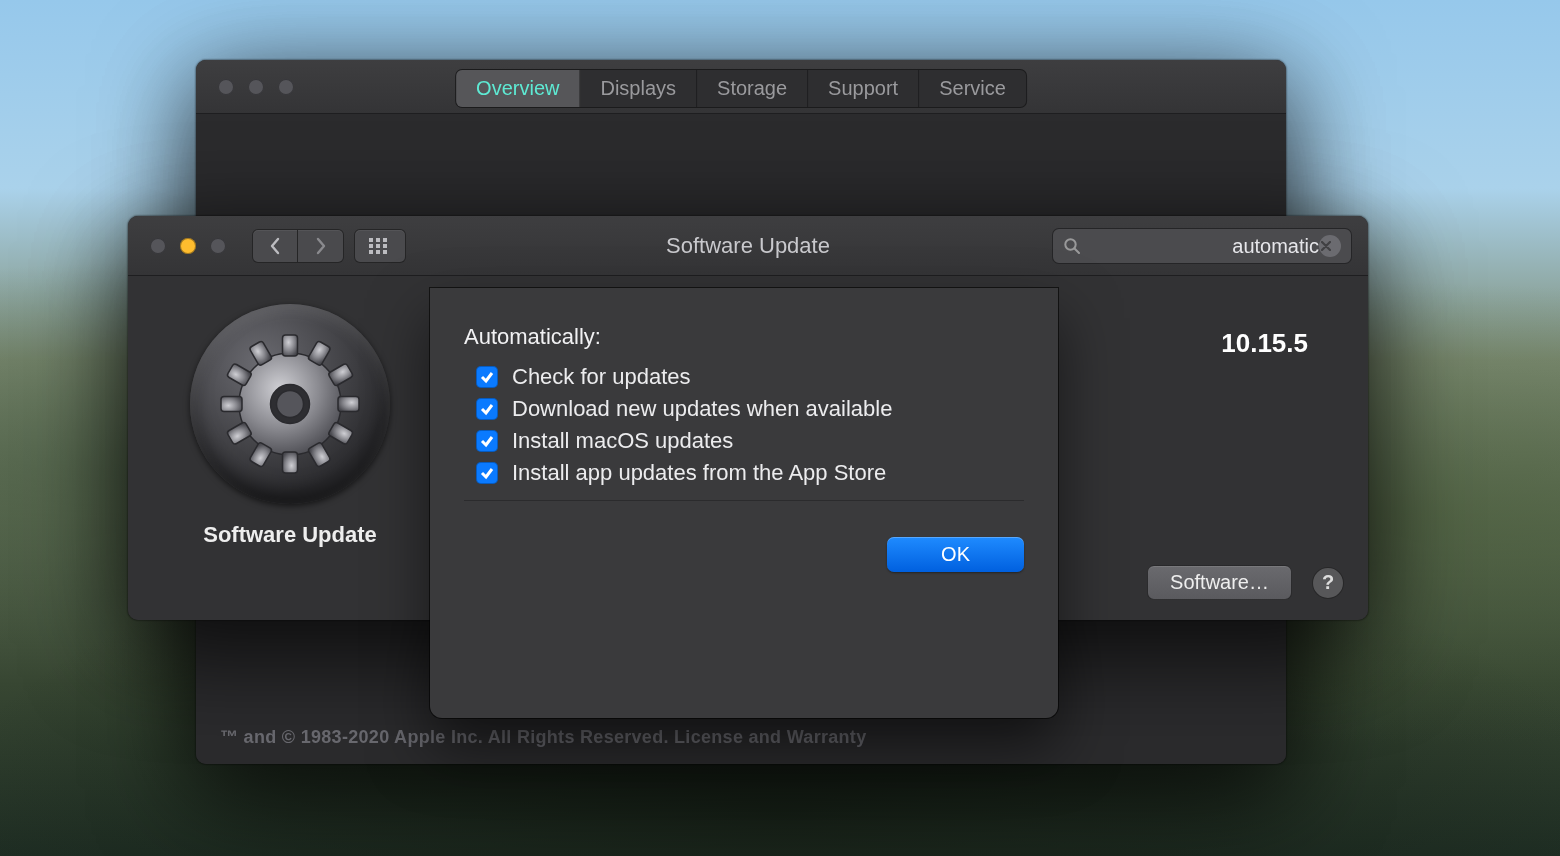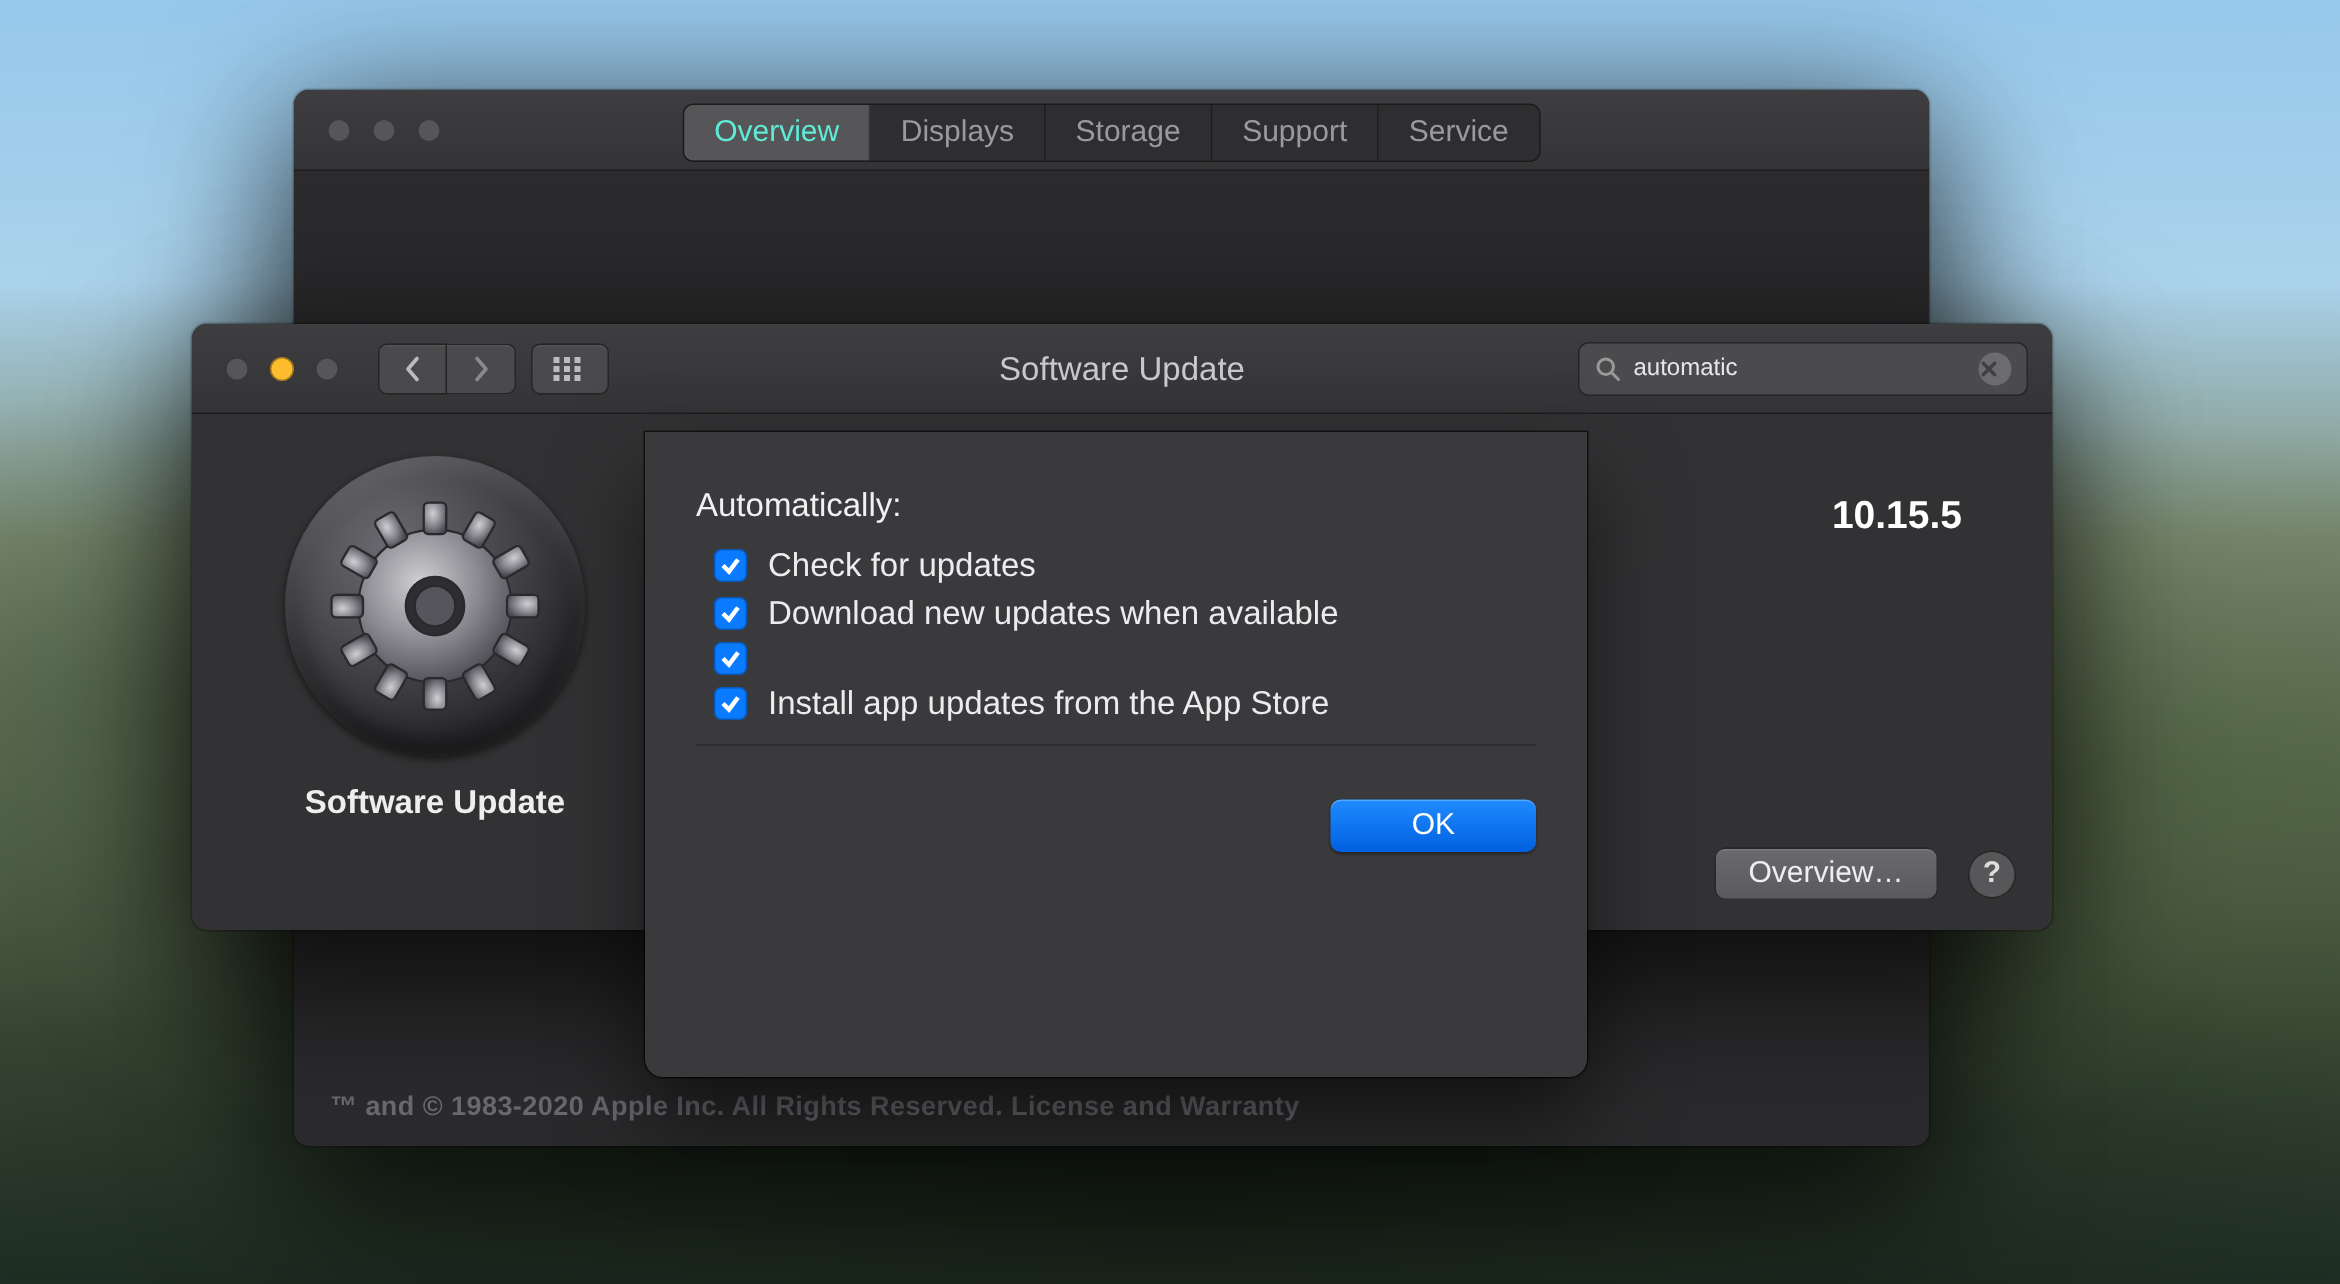--- a/index.html
+++ b/index.html
@@ -84,21 +84,21 @@
   #win-front .wintitle{
     position:absolute;left:50%;transform:translateX(-50%);
     color:#c9c9cd;font-size:22px;font-weight:400;
   }
   #win-front .search{
     position:absolute;right:16px;top:12px;width:300px;height:36px;
     background:#4b4b4e;border:1px solid rgba(0,0,0,.5);border-radius:7px;
     display:flex;align-items:center;padding:0 10px;color:#ddd;
   }
   #win-front .search svg{flex:0 0 auto;margin-right:8px;opacity:.7;}
-  #win-front .search .q{flex:1;color:#e6e6ea;font-size:16px;}
+  #win-front .search .q{flex:1;color:#e6e6ea;font-size:20px;text-align:right;}
   #win-front .search .clear{
     width:22px;height:22px;border-radius:50%;background:#6b6b70;
     display:flex;align-items:center;justify-content:center;color:#2e2e30;
     font-weight:700;font-size:14px;
   }
 
   #win-front .content{position:absolute;inset:60px 0 0 0;background:#323234;}
   
   .leftcol{position:absolute;left:30px;top:28px;width:264px;text-align:center;}
   .gearwrap{width:200px;height:200px;margin:0 auto 18px;border-radius:50%;
@@ -256,21 +256,21 @@
             </g>
           </g>
         </svg>
       </div>
       <div class="lbl">Software Update</div>
     </div>
 
     <div class="version-peek">10.15.5</div>
 
     <div class="bottomright">
-      <button class="pushbtn">Overview…</button>
+      <button class="pushbtn">Software…</button>
       <div class="helpbtn">?</div>
     </div>
   </div>
 </div>
 
 <div class="sheet">
   <div class="hdr">Automatically:</div>
 
   <div class="optrow">
     <div class="chk">
@@ -287,20 +287,21 @@
         </svg>
       </div>
     <span>Download new updates when available</span>
   </div>
   <div class="optrow">
     <div class="chk">
         <svg width="14" height="14" viewBox="0 0 14 14">
           <path d="M2 7 L6 11 L12 3"></path>
         </svg>
       </div>
+    <span>Install macOS updates</span>
   </div>
   <div class="optrow">
     <div class="chk">
         <svg width="14" height="14" viewBox="0 0 14 14">
           <path d="M2 7 L6 11 L12 3"></path>
         </svg>
       </div>
     <span>Install app updates from the App Store</span>
   </div>
 

